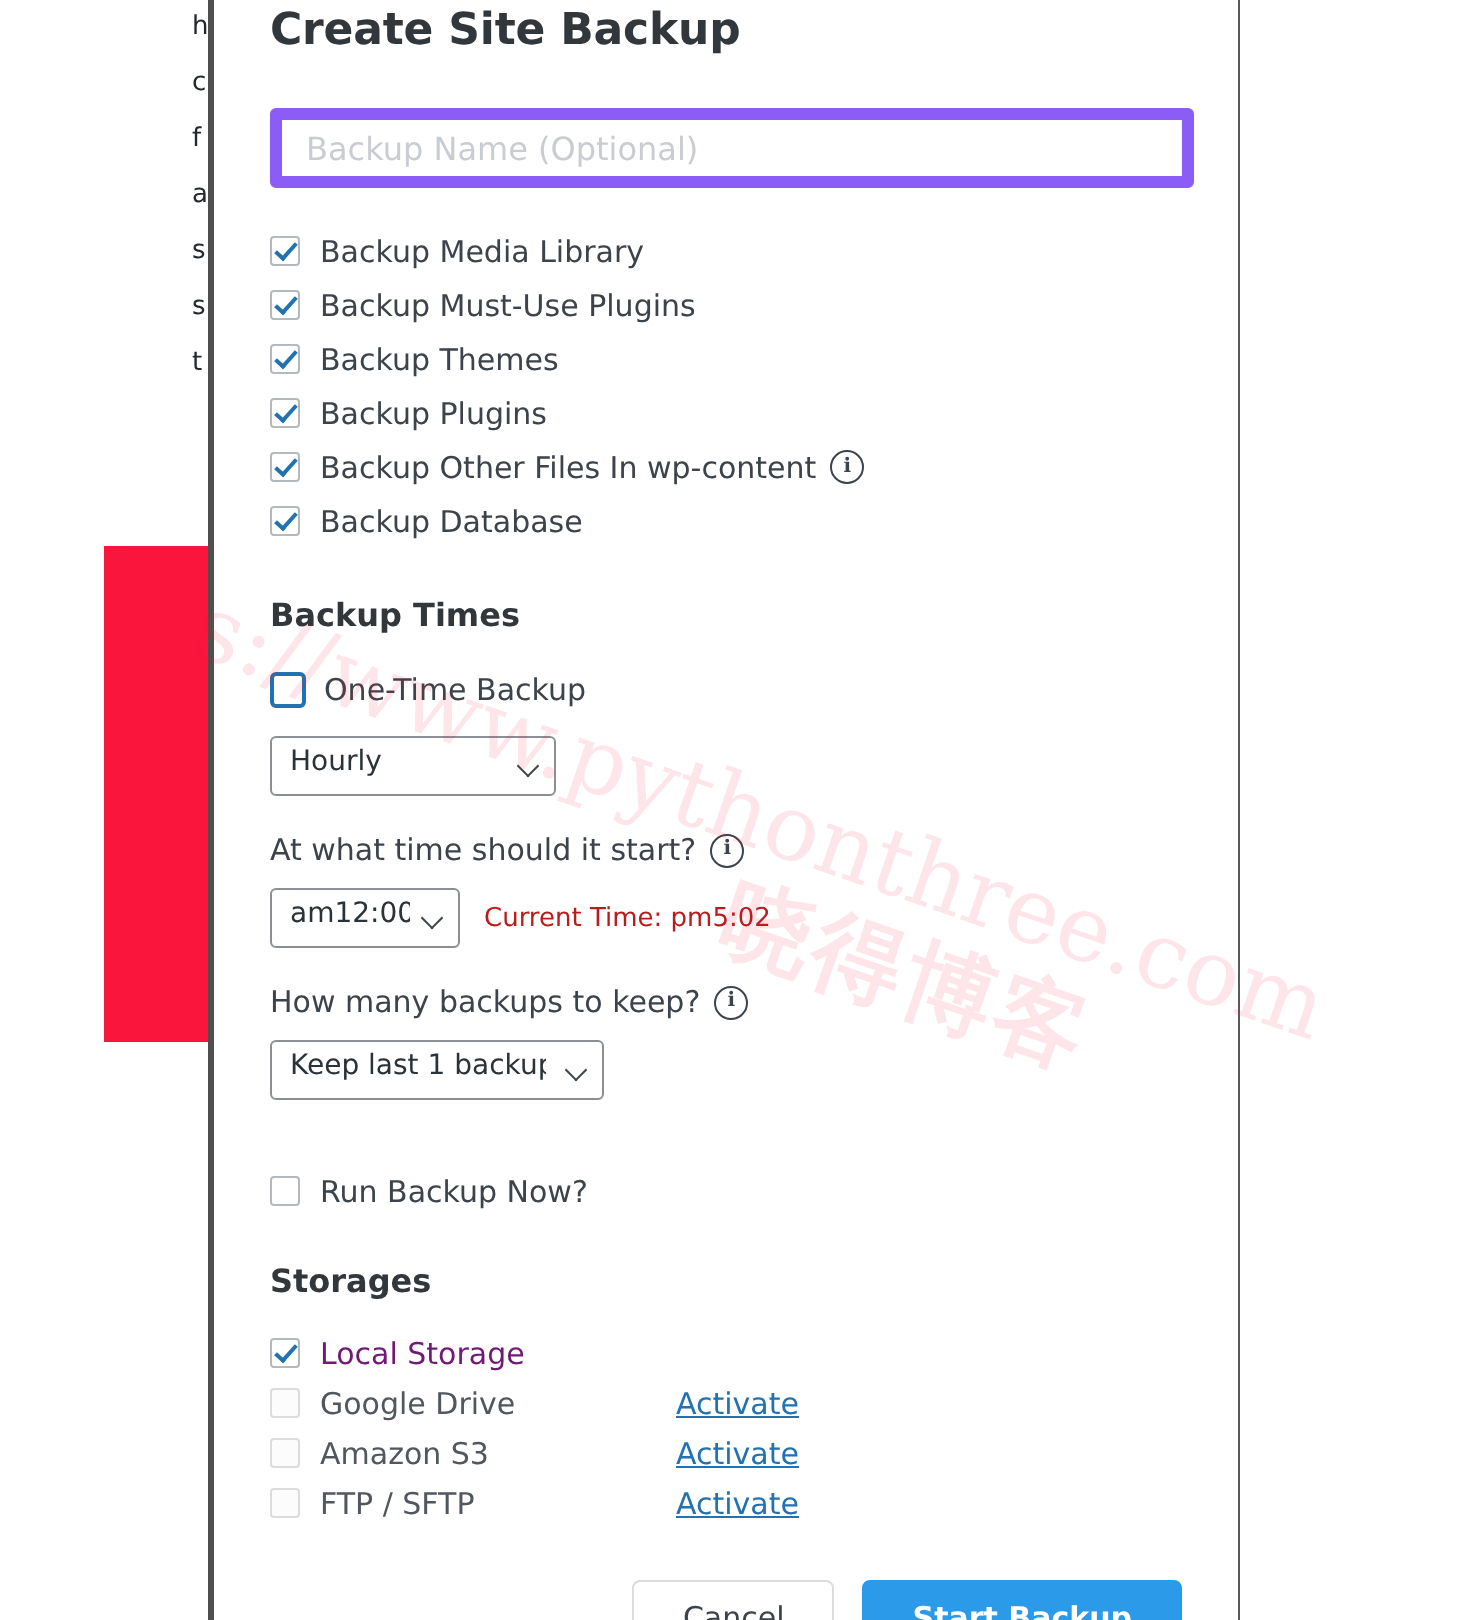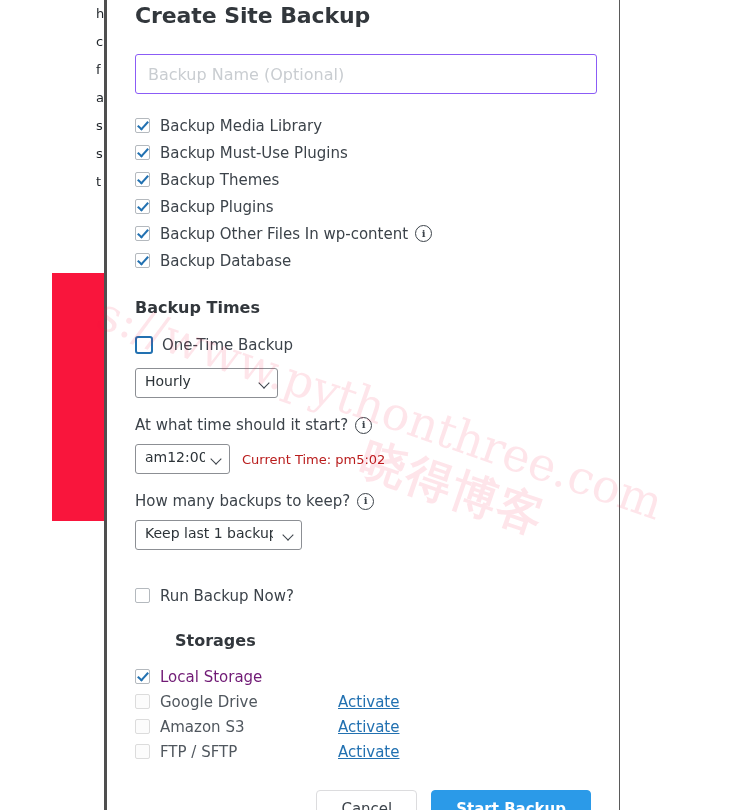--- a/index.html
+++ b/index.html
@@ -106,21 +106,21 @@
     letter-spacing: -0.1px;
   }
 
   .name-input {
     display: block;
     width: 462px;
     height: 40px;
     box-sizing: border-box;
     margin-top: 26px;
     padding: 0 12px;
-    border: 1px solid #8b5cf6;
+    border: 6px solid #8b5cf6;
     border-radius: 3px;
     font-size: 16px;
     color: #32373c;
     font-family: "DejaVu Sans", "Liberation Sans", sans-serif;
     outline: none;
     background: #fff;
   }
   .name-input::placeholder { color: #c9cdd1; }
 
   .check-list { margin-top: 18px; }
@@ -186,21 +186,21 @@
     vertical-align: -2px;
   }
 
   .section-head {
     font-size: 16px;
     font-weight: bold;
     color: #32373c;
     margin: 0;
   }
   .sh-times { margin-top: 24px; }
-  .sh-storages { margin-top: 22px; margin-left: 40px; }
+  .sh-storages { margin-top: 22px; }
 
   .field-label {
     font-size: 15px;
     color: #3c434a;
     display: flex;
     align-items: center;
   }
 
   .sel {
     appearance: none;

